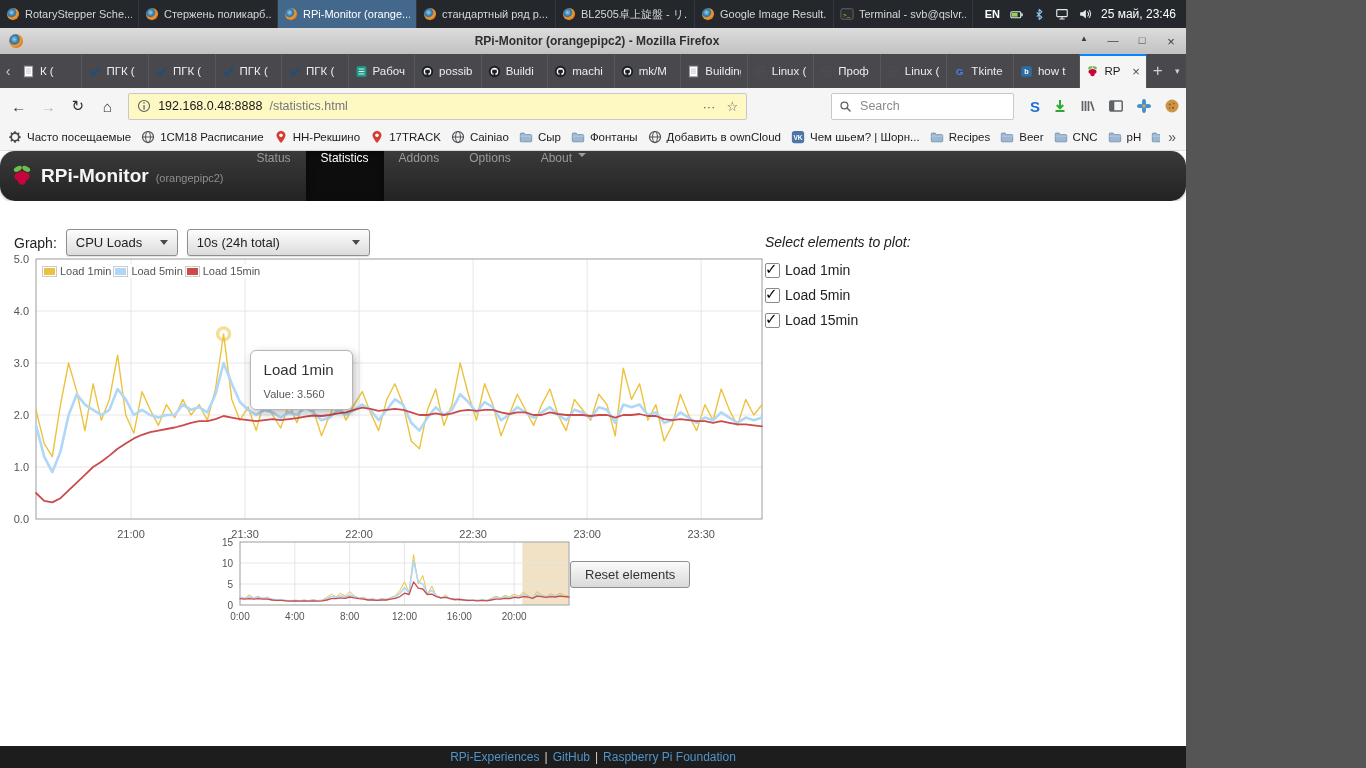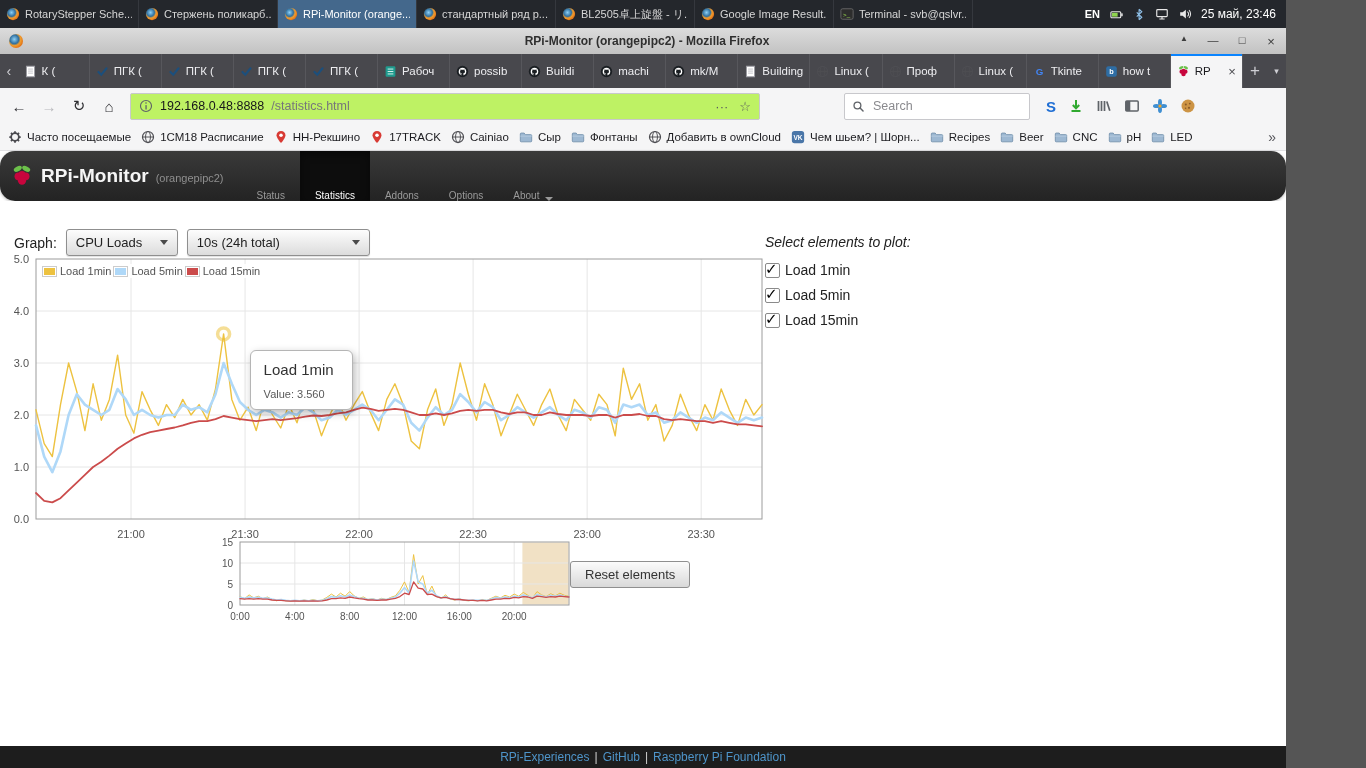--- a/index.html
+++ b/index.html
@@ -1,16 +1,16 @@
 <!DOCTYPE html>
 <html><head>
 <meta charset="utf-8">
 <style>
   html,body{margin:0;padding:0;background:#555;}
-  #screen{position:relative;width:1286px;height:768px;background:#fff;overflow:hidden;
+  #screen{position:relative;width:1186px;height:768px;background:#fff;overflow:hidden;
     font-family:"Liberation Sans","DejaVu Sans",sans-serif;-webkit-font-smoothing:antialiased;}
   
   #taskbar{position:absolute;top:0;left:0;right:0;height:28px;background:#24272c;display:flex;align-items:stretch;}
   .task-btn{flex:0 0 126px;display:flex;align-items:center;gap:5px;padding:0 6px;border-right:1px solid #35383e;
     color:#d6d6d6;font-size:11px;overflow:hidden;white-space:nowrap;cursor:pointer;}
   .task-btn.active{background:#44688c;color:#fff;}
   .task-label{overflow:hidden;white-space:nowrap;}
   .tic,.bic{display:inline-block;flex:0 0 auto;}
   .tray{margin-left:auto;display:flex;align-items:center;gap:9px;padding:0 10px;color:#fff;}
   .tray-en{font-weight:bold;font-size:11px;color:#fff;}
@@ -30,21 +30,21 @@
   .tlabel{overflow:hidden;white-space:nowrap;flex:1;}
   .tab.active{background:#f5f5f6;color:#1a1a1e;}
   .tab.active::before{content:"";position:absolute;top:0;left:0;right:0;height:2px;background:#0a84ff;}
   .tab-close{flex:0 0 auto;color:#4a4a4f;font-size:13px;line-height:1;}
   .newtab{width:30px;display:flex;align-items:center;justify-content:center;color:#cfcfd4;font-size:17px;cursor:pointer;}
   .alltabs{width:24px;display:flex;align-items:center;justify-content:center;color:#cfcfd4;font-size:9px;cursor:pointer;}
   
   #browser-toolbar{position:absolute;top:88px;left:0;right:0;height:36px;background:#f5f5f6;display:flex;align-items:center;padding:0 6px;gap:4px;}
   .tbtn{width:26px;height:26px;border-radius:3px;display:flex;align-items:center;justify-content:center;font-size:15px;color:#2f2f33;cursor:pointer;}
   .tbtn.disabled{color:#b8b8bc;}
-  #urlbar{width:630px;height:27px;background:#bef264;border:1px solid #c8c8cc;border-radius:2px;display:flex;align-items:center;gap:7px;
+  #urlbar{width:630px;height:27px;background:#fef9c3;border:1px solid #c8c8cc;border-radius:2px;display:flex;align-items:center;gap:7px;
     padding:0 8px;font-size:12.5px;margin-left:4px;box-sizing:border-box;cursor:text;}
   .url-host{color:#17171b;white-space:nowrap;}
   .url-path{color:#76767a;white-space:nowrap;}
   .url-actions{margin-left:auto;display:flex;gap:11px;align-items:center;color:#5a5a5e;font-size:13px;}
   #searchbar{width:186px;height:27px;background:#fff;border:1px solid #c8c8cc;border-radius:2px;display:flex;align-items:center;gap:6px;
     padding:0 7px;margin-left:80px;box-sizing:border-box;}
   #search-input{border:0;outline:0;width:130px;font-size:12.5px;color:#333;background:transparent;font-family:inherit;}
   #search-input::placeholder{color:#8a8a8e;}
   .ext-icons{display:flex;align-items:center;gap:12px;margin-left:12px;}
   .s-label{color:#1f6ed4;font-weight:bold;font-size:15px;cursor:pointer;}
@@ -55,21 +55,21 @@
   .bic{width:14px;height:14px;}
   .bm-overflow{position:absolute;right:0;top:0;bottom:1px;display:flex;align-items:center;padding:0 10px 0 8px;
     background:#f5f5f6;color:#55555a;font-size:14px;cursor:pointer;}
   
   #rpi-navbar{position:absolute;top:151px;left:0;right:0;height:50px;background:linear-gradient(#3a3a3a,#232323);
     display:flex;align-items:stretch;box-shadow:0 1px 3px rgba(0,0,0,.3);border-radius:15px;}
   .brand{display:flex;align-items:center;gap:7px;padding:0 18px 0 10px;}
   .brand-name{font-size:19px;color:#f5f5f5;font-weight:bold;}
   .brand-sub{font-size:11px;color:#8f8f8f;position:relative;top:2px;}
   .rnav{display:flex;align-items:stretch;}
-  .rnav-item{display:flex;align-items:flex-end;gap:6px;padding:0 15px;font-size:10px;color:#9a9a9a;cursor:pointer;}
+  .rnav-item{display:flex;align-items:flex-start;gap:6px;padding:0 15px;font-size:12px;color:#9a9a9a;cursor:pointer;}
   .rnav-item.active{color:#fff;background:#0d0d0d;box-shadow:inset 0 3px 8px rgba(0,0,0,.45);}
   .caret{width:0;height:0;border-left:4px solid transparent;border-right:4px solid transparent;border-top:4px solid #9a9a9a;margin-top:2px;}
   
   #content{position:absolute;top:201px;left:0;right:0;bottom:22px;background:#fff;padding-left:17px;}
   #graph-controls{position:absolute;left:14px;top:28px;display:flex;align-items:center;gap:9px;}
   .ctl-label{font-size:14px;color:#222;}
   .gtk-select{height:27px;display:flex;align-items:center;justify-content:space-between;gap:14px;padding:0 9px;
     background:linear-gradient(#fdfdfd,#dcdcdc);border:1px solid #8f8f8f;border-radius:3px;font-size:13px;color:#222;
     box-shadow:0 1px 1px rgba(0,0,0,.12);cursor:pointer;box-sizing:border-box;}
   #graph-select{min-width:112px;}

